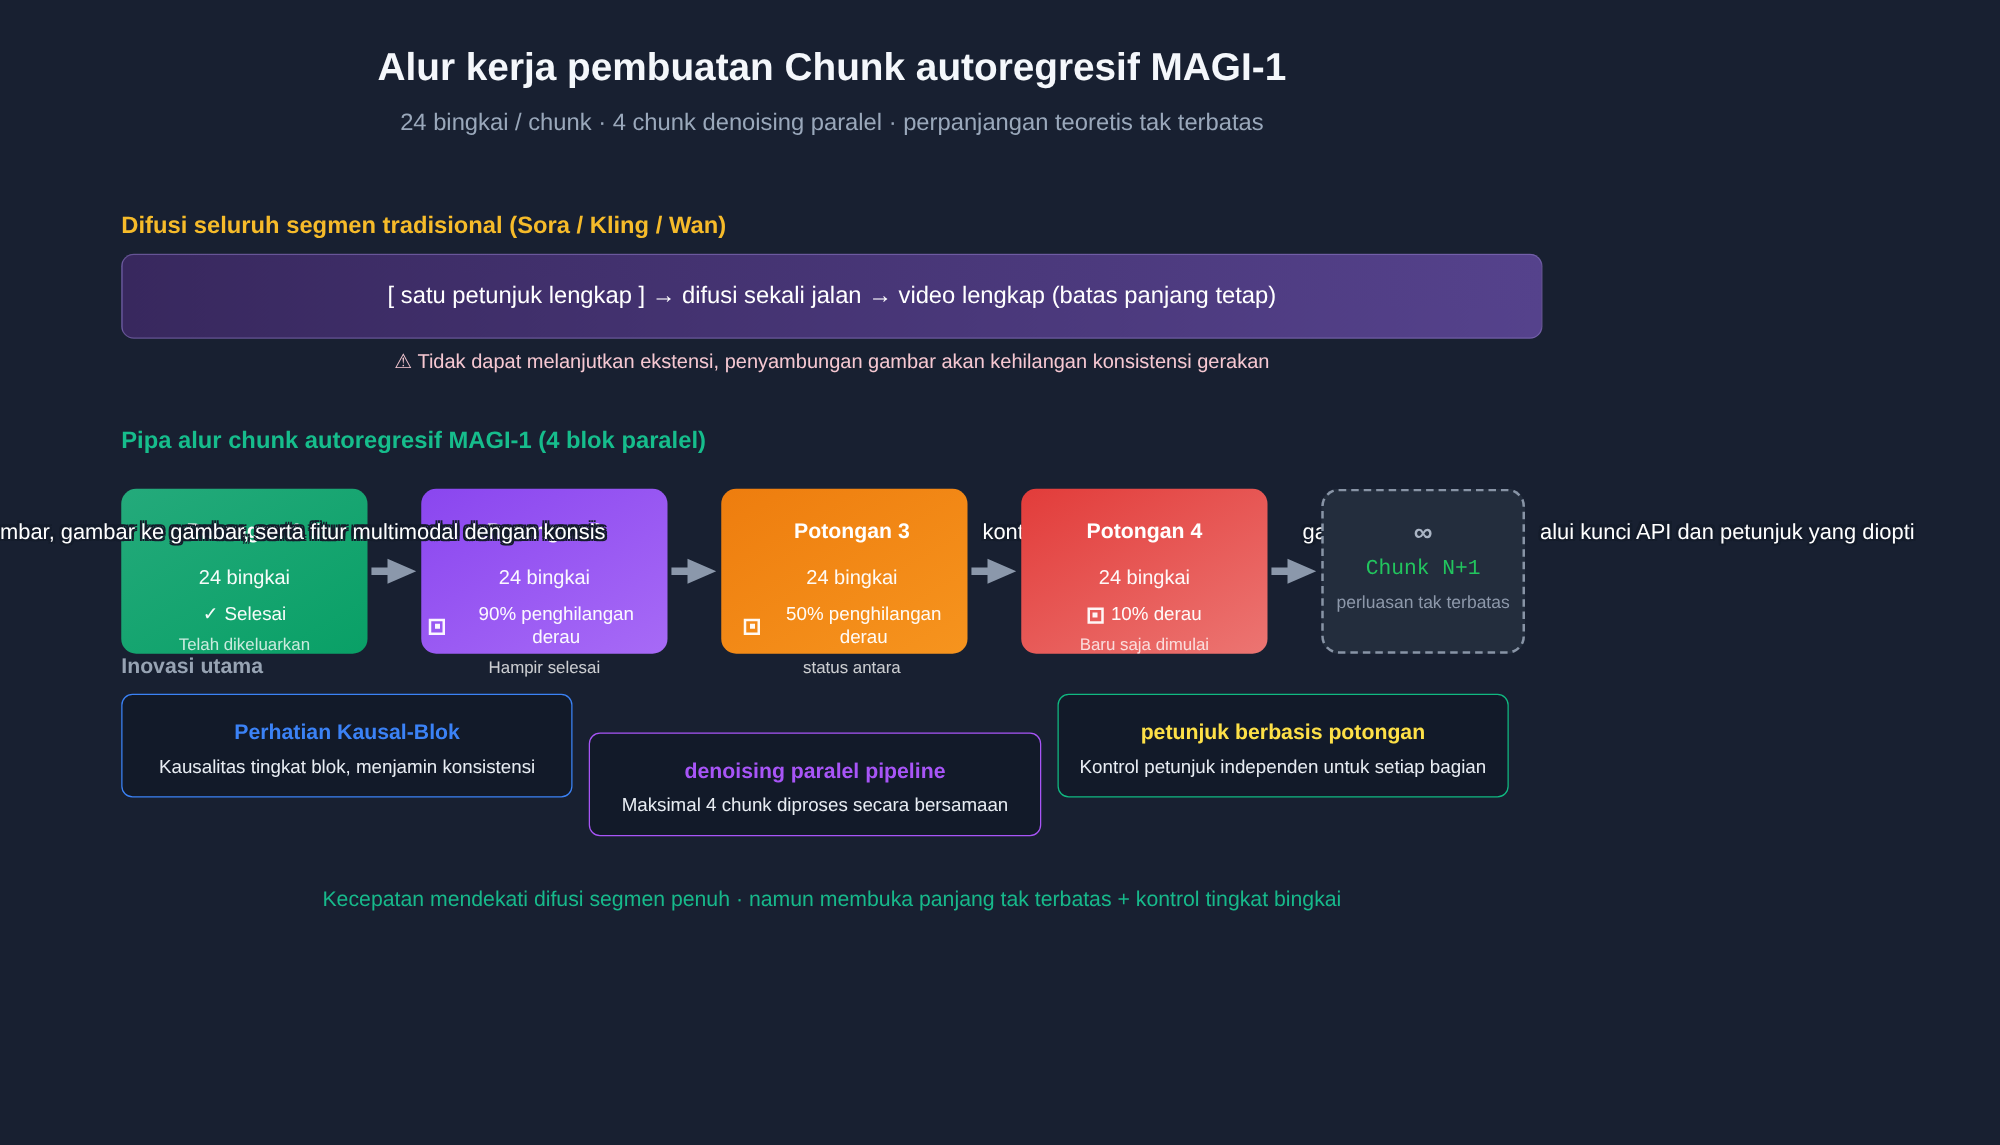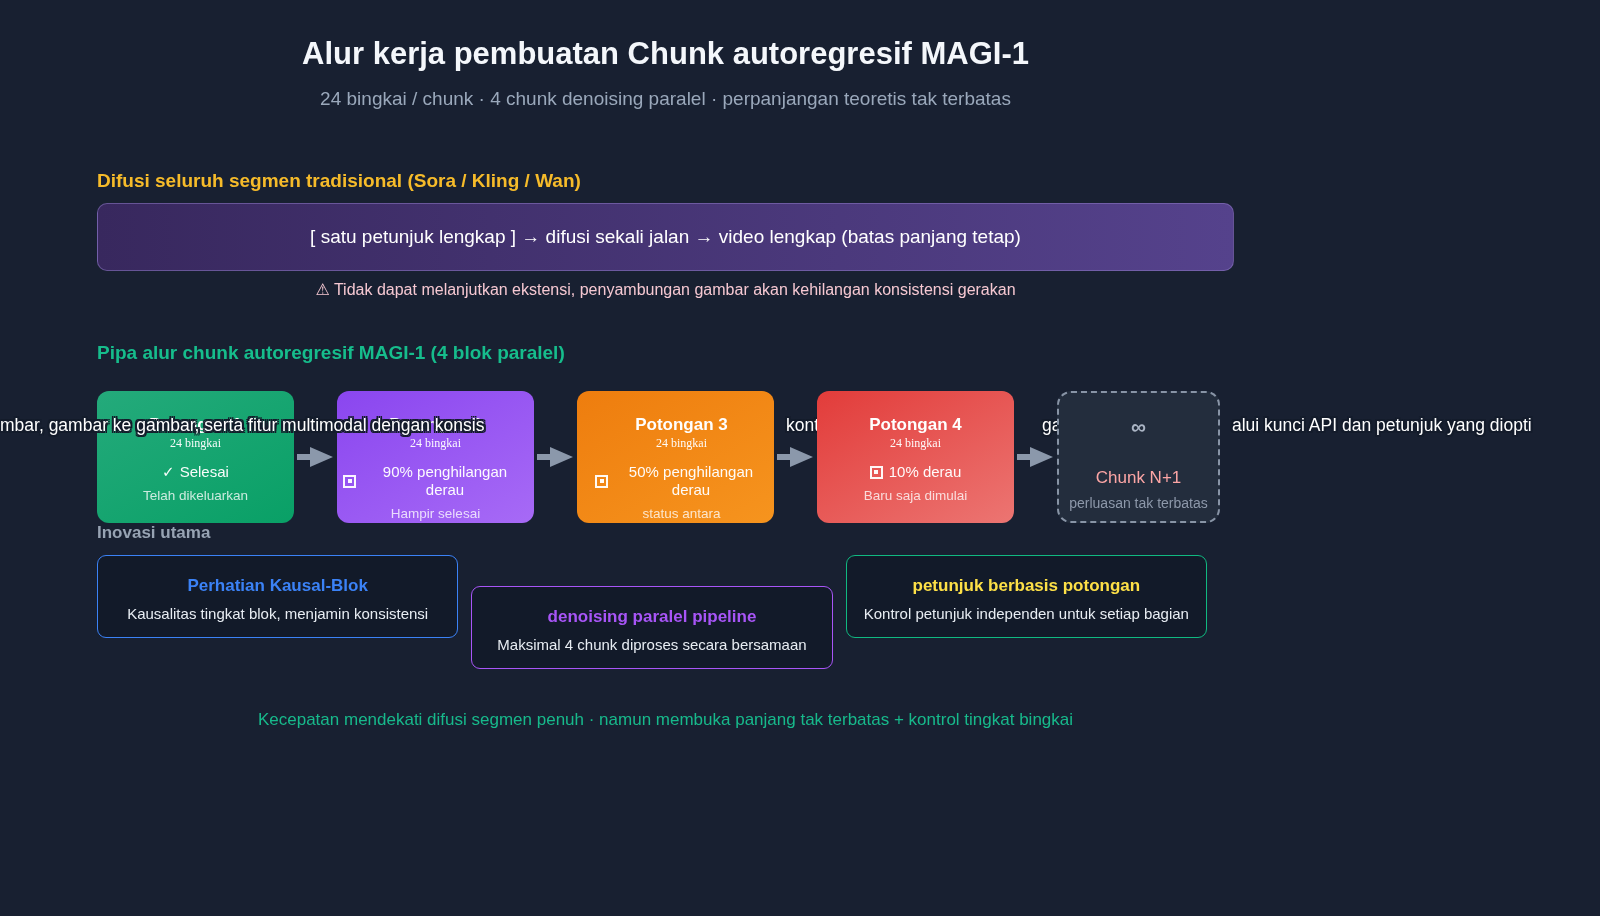--- a/index.html
+++ b/index.html
@@ -33,42 +33,42 @@
     width:197px; height:132px; border-radius:12px; flex:0 0 auto;
     display:flex; flex-direction:column; align-items:center;
     padding:24px 6px 0 6px; position:relative; z-index:2; text-align:center;
   }
   .chunk.front { z-index:4; }
   .chunk-1 { background:linear-gradient(150deg,#24aa7b,#09a066); }
   .chunk-2 { background:linear-gradient(150deg,#8a46ef,#a76af6); }
   .chunk-3 { background:linear-gradient(150deg,#ee7d0e,#f6941e);padding-left:18px; }
   .chunk-4 { background:linear-gradient(150deg,#e23c3a,#ec7572); }
   .chunk-title { font-size:17px; font-weight:700; line-height:19px; color:#ffffff; }
-  .chunk-frames { margin-top:0; font-size:12px; line-height:18px; color:rgba(255,255,255,.96);font-family:Liberation Serif, serif; }
+  .chunk-frames { margin-top:20px; font-size:16px; line-height:18px; color:rgba(255,255,255,.96); }
   .chunk-status { margin-top:11px; font-size:15px; line-height:18px; color:rgba(255,255,255,.97);
     display:flex; align-items:center; justify-content:center; }
   .chunk-sub { margin-top:7px; font-size:13.5px; line-height:16px; color:rgba(255,255,255,.78); }
 
   .sq-icon { display:inline-block; width:13px; height:13px; border:2px solid rgba(255,255,255,.95);
     margin-right:6px; position:relative; flex:0 0 auto; }
   .sq-icon::after { content:""; position:absolute; left:2.5px; top:2.5px; width:4px; height:4px;
     background:rgba(255,255,255,.95); }
   .check-glyph { margin-right:5px; }
 
   .arrow-gap { width:43px; flex:0 0 auto; display:flex; align-items:center; justify-content:center; }
   .arrow-gap svg { display:block; }
 
   .chunk-next {
     width:163px; height:132px; flex:0 0 auto; border-radius:14px;
     background:#232d3d; border:2px dashed #8894a6;
     display:flex; flex-direction:column; align-items:center; padding-top:23px;
     position:relative; z-index:4; text-align:center;
   }
   .inf-glyph { font-size:21px; font-weight:700; line-height:22px; color:#aab4c4; }
-  .next-title { margin-top:30px; font-size:17px; line-height:19px; color:#fca5a5; }
+  .next-title { margin-top:8px; font-size:17px; line-height:19px; color:#22c55e;font-family:Liberation Mono, monospace; }
   .next-sub { margin-top:8px; font-size:14px; line-height:16px; color:#8d98aa; }
 
   .innov-heading { font-size:17px; font-weight:700; line-height:20px; color:#97a3b3; }
   .cards { margin-top:12px; display:flex; gap:13px; width:1110px; }
   .card {
     flex:1 1 0; height:83px; border-radius:9px; background:rgba(10,17,30,.35);
     padding-top:20px; text-align:center;
   }
   .card-blue   { border:1.5px solid #3b82f6; }
   .card-purple { border:1.5px solid #a855f7;margin-top:31px; }

